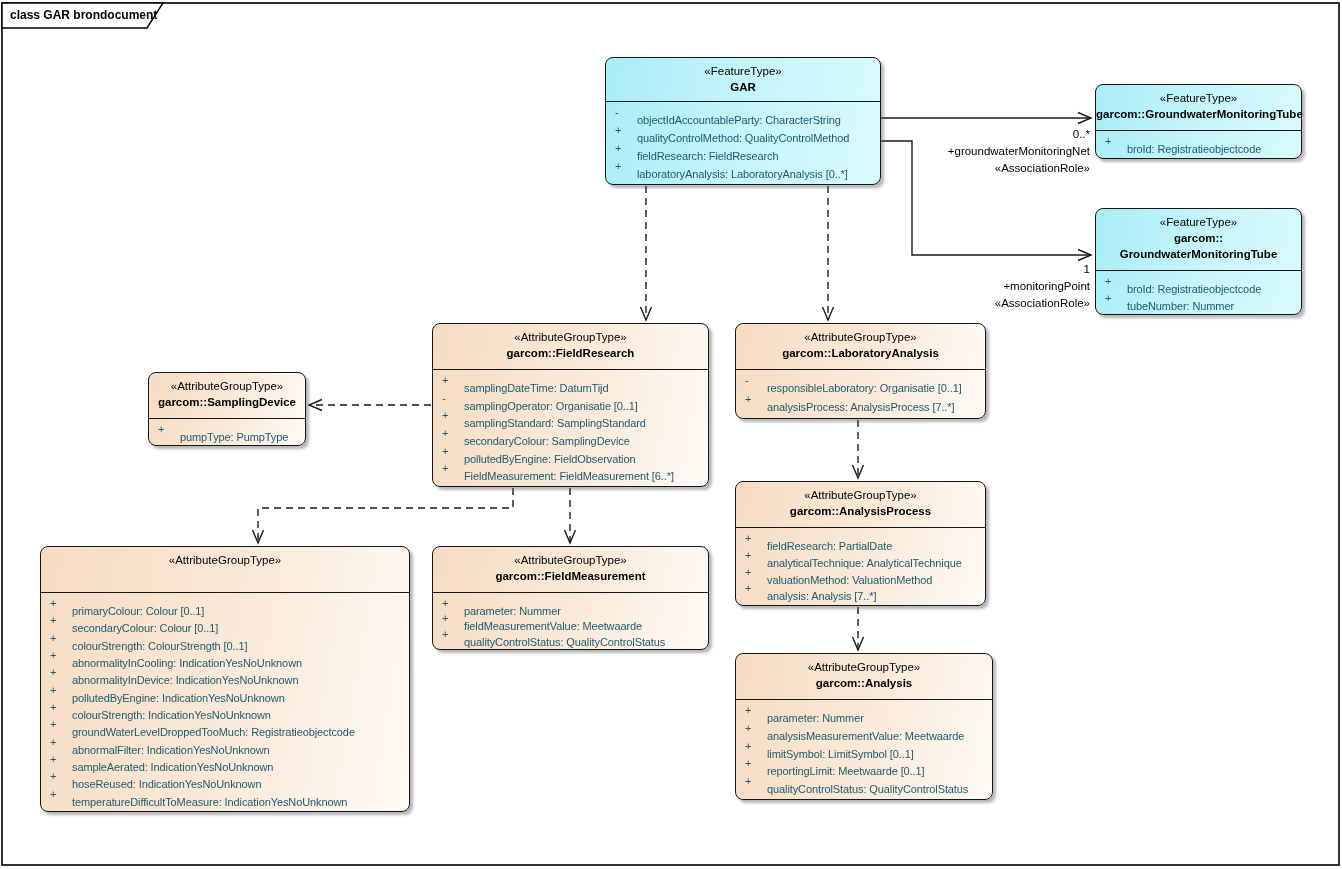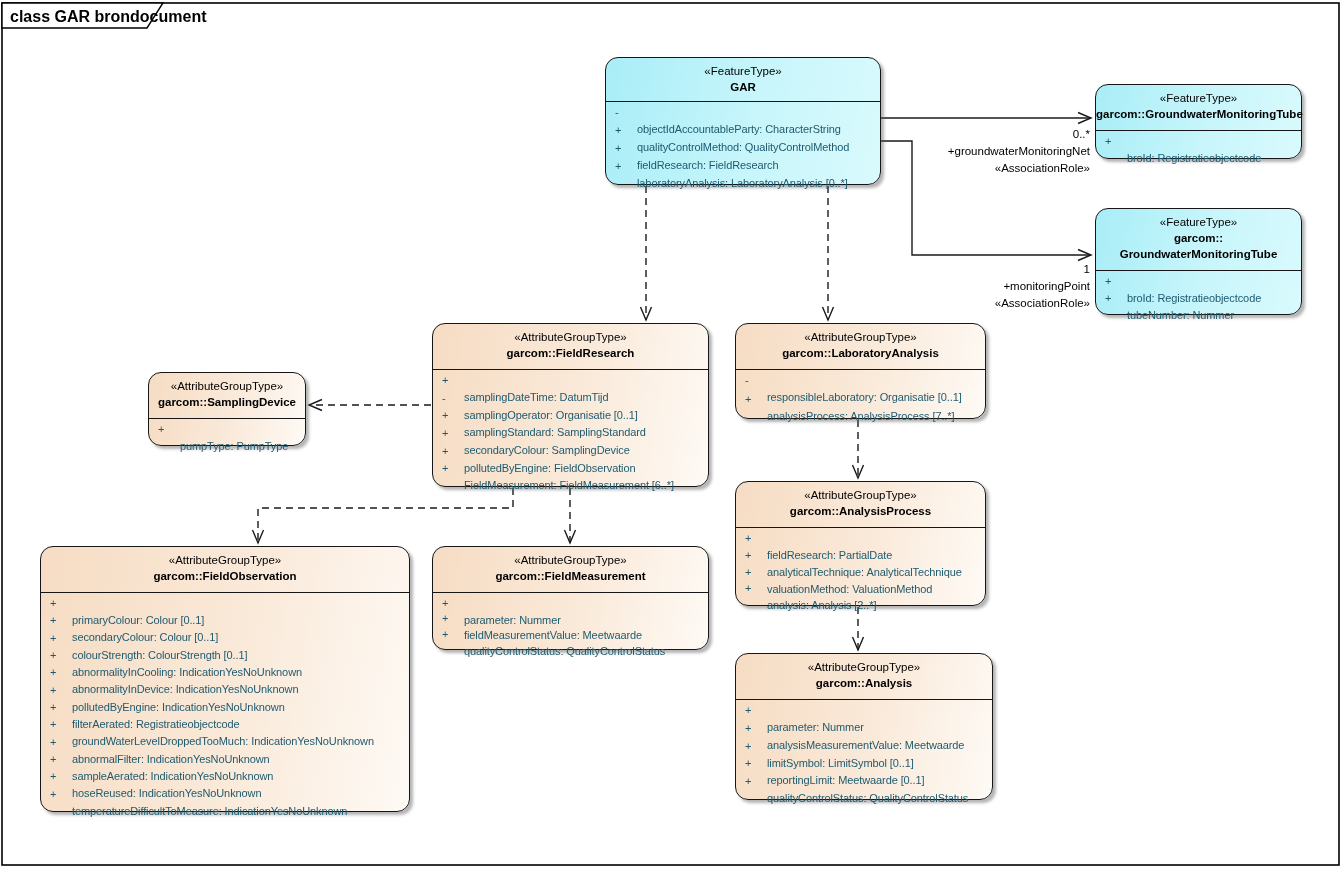--- a/index.html
+++ b/index.html
@@ -6,26 +6,26 @@
   #canvas{
     position:relative;
     width:1342px;height:869px;
     background:#ffffff;
     font-family:"Liberation Sans","DejaVu Sans",sans-serif;
     overflow:hidden;
   }
   #wire-layer{position:absolute;left:0;top:0;width:1342px;height:869px;pointer-events:none;}
   #frame-title{
     position:absolute;left:10px;top:8px;
-    font-size:16px;font-weight:bold;color:#000;
+    font-size:12px;font-weight:bold;color:#000;
   }
   .uml-class{
     position:absolute;
     border:1.6px solid #161616;
-    border-radius:13px;
+    border-radius:8px;
     box-shadow:3px 3px 3px rgba(90,90,90,.45);
     box-sizing:border-box;
   }
   .uml-class.feature{background:linear-gradient(100deg,#a9edf7 0%,#c8f6fb 55%,#d9fafd 100%);}
   .uml-class.group{background:linear-gradient(100deg,#f6dcc3 0%,#faeada 55%,#fefaf5 100%);}
   .cls-header{
     border-bottom:1.6px solid #161616;
     text-align:center;
     padding-top:5px;
     box-sizing:border-box;
@@ -34,21 +34,21 @@
   .cls-name{font-size:11.5px;font-weight:bold;color:#000;line-height:16px;}
   .cls-attrs{position:relative;}
   .attr-row{
     position:relative;
     white-space:nowrap;
     font-size:11px;
     letter-spacing:-0.1px;
     color:#1e5a6f;
   }
   .attr-vis{position:absolute;left:9px;top:0;}
-  .attr-text{position:absolute;left:31px;top:17px;}
+  .attr-text{position:absolute;left:31px;top:8px;}
   .conn-label{
     position:absolute;
     text-align:right;
     font-size:11.5px;
     color:#000;
     line-height:17px;
     white-space:nowrap;
   }
 </style>
 </head>
@@ -209,28 +209,27 @@
           <div class="attr-row" style="top: 20.75px; position: absolute; left: 0px; right: 0px;">
             <span class="attr-vis">+</span>
             <span class="attr-text">analyticalTechnique: AnalyticalTechnique</span>
           </div>
           <div class="attr-row" style="top: 37.5px; position: absolute; left: 0px; right: 0px;">
             <span class="attr-vis">+</span>
             <span class="attr-text">valuationMethod: ValuationMethod</span>
           </div>
           <div class="attr-row" style="top: 54.25px; position: absolute; left: 0px; right: 0px;">
             <span class="attr-vis">+</span>
-            <span class="attr-text">analysis: Analysis [2..*]</span>
+            <span class="attr-text">analysis: Analysis [7..*]</span>
           </div>
         </div>
       </div>
       <div class="uml-class group" style="left: 40px; top: 546px; width: 370px; height: 266px;">
         <div class="cls-header" style="height: 46px;">
           <div class="cls-stereotype">«AttributeGroupType»</div>
-          <div class="cls-name">garcom::FieldObservation</div>
         </div>
         <div class="cls-attrs" style="height: 212px;">
           <div class="attr-row" style="top: 4px; position: absolute; left: 0px; right: 0px;">
             <span class="attr-vis">+</span>
             <span class="attr-text">primaryColour: Colour [0..1]</span>
           </div>
           <div class="attr-row" style="top: 21.3333px; position: absolute; left: 0px; right: 0px;">
             <span class="attr-vis">+</span>
             <span class="attr-text">secondaryColour: Colour [0..1]</span>
           </div>
@@ -245,25 +244,25 @@
           <div class="attr-row" style="top: 73.3333px; position: absolute; left: 0px; right: 0px;">
             <span class="attr-vis">+</span>
             <span class="attr-text">abnormalityInDevice: IndicationYesNoUnknown</span>
           </div>
           <div class="attr-row" style="top: 90.6667px; position: absolute; left: 0px; right: 0px;">
             <span class="attr-vis">+</span>
             <span class="attr-text">pollutedByEngine: IndicationYesNoUnknown</span>
           </div>
           <div class="attr-row" style="top: 108px; position: absolute; left: 0px; right: 0px;">
             <span class="attr-vis">+</span>
-            <span class="attr-text">filterAerated: Registratieobjectcode</span>
+            <span class="attr-text">colourStrength: IndicationYesNoUnknown</span>
           </div>
           <div class="attr-row" style="top: 125.333px; position: absolute; left: 0px; right: 0px;">
             <span class="attr-vis">+</span>
-            <span class="attr-text">groundWaterLevelDroppedTooMuch: IndicationYesNoUnknown</span>
+            <span class="attr-text">groundWaterLevelDroppedTooMuch: Registratieobjectcode</span>
           </div>
           <div class="attr-row" style="top: 142.667px; position: absolute; left: 0px; right: 0px;">
             <span class="attr-vis">+</span>
             <span class="attr-text">abnormalFilter: IndicationYesNoUnknown</span>
           </div>
           <div class="attr-row" style="top: 160px; position: absolute; left: 0px; right: 0px;">
             <span class="attr-vis">+</span>
             <span class="attr-text">sampleAerated: IndicationYesNoUnknown</span>
           </div>
           <div class="attr-row" style="top: 177.333px; position: absolute; left: 0px; right: 0px;">

